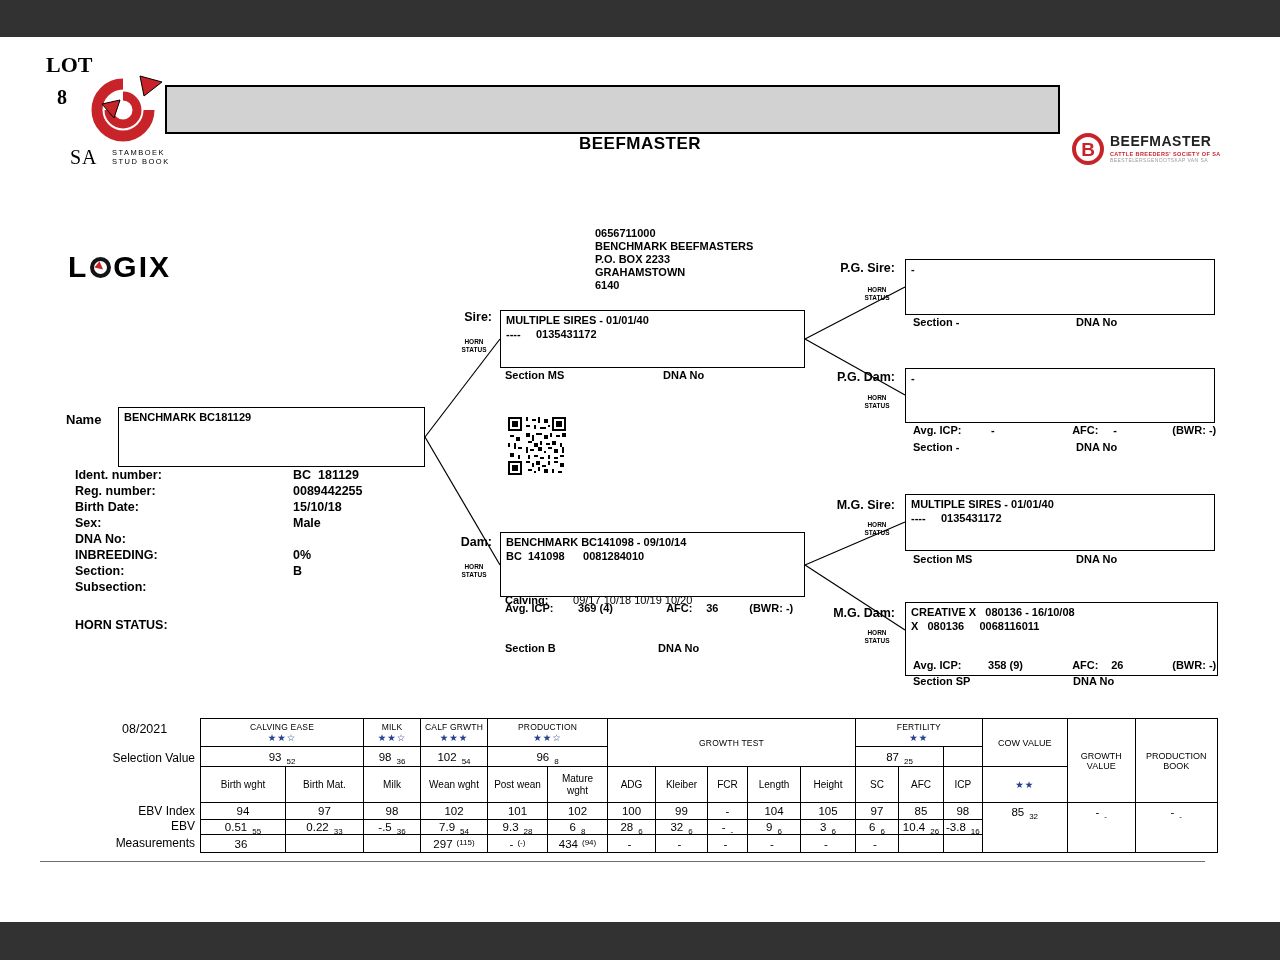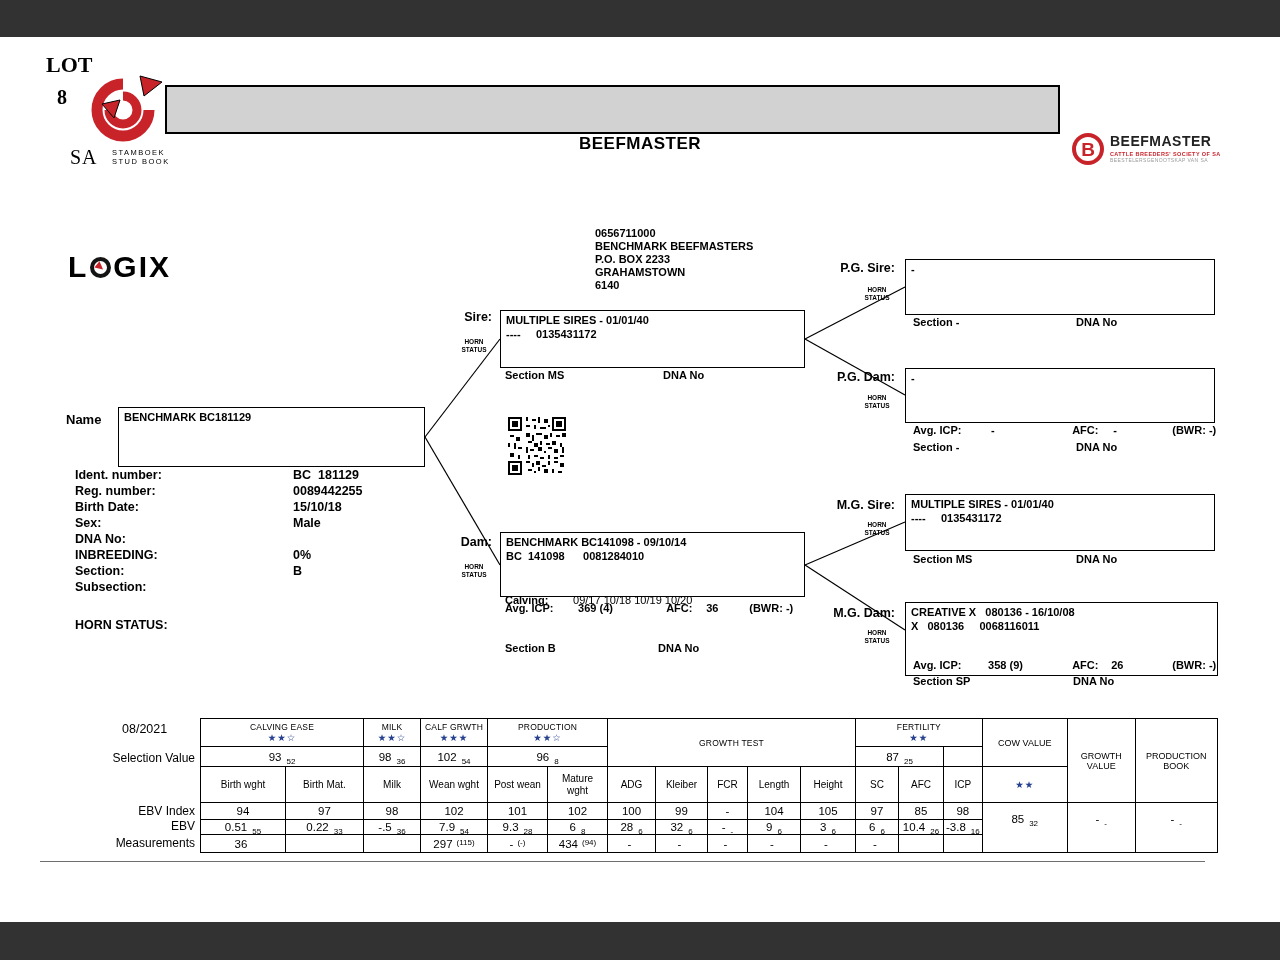--- a/index.html
+++ b/index.html
@@ -61,21 +61,21 @@
   table.ebv { position:absolute; left:200px; top:718px; border-collapse:collapse; table-layout:fixed; }
   .ebv td { border:1px solid #000; text-align:center; vertical-align:middle;
     font-size:11px; padding:1px 2px; overflow:hidden; }
   .ebv .gl { font-size:8.5px; line-height:10px; letter-spacing:0.2px; }
   .ebv .gl2 { font-size:9px; line-height:10px; }
   .ebv .colh { font-size:10px; line-height:11.5px;margin-top:48px; }
   .ebv .stars { color:#26418f; font-size:9.5px; letter-spacing:1px; line-height:11px; }
   .ebv .m { font-size:11.5px; }
   .ebv .sub { font-size:8px; margin-left:5px; position:relative; top:3px; }
   .ebv .supsub { font-size:8px; margin-left:4px; position:relative; top:-3px; }
-  .ebv .vtop { vertical-align:top; padding-top:10px; }
+  .ebv .vtop { vertical-align:top; padding-top:3px; }
   .tbl-side-label { position:absolute; left:78px; width:117px; text-align:right; font-size:12px; }
   .tbl-date { position:absolute; left:122px; top:722px; font-weight:normal; font-size:12.5px; }
   .rule { position:absolute; background:#6e6e6e; height:1px; }
 
   .qr { position:absolute; left:508px; top:417px; }
 </style>
 </head>
 <body>
 
 <div class="page">

